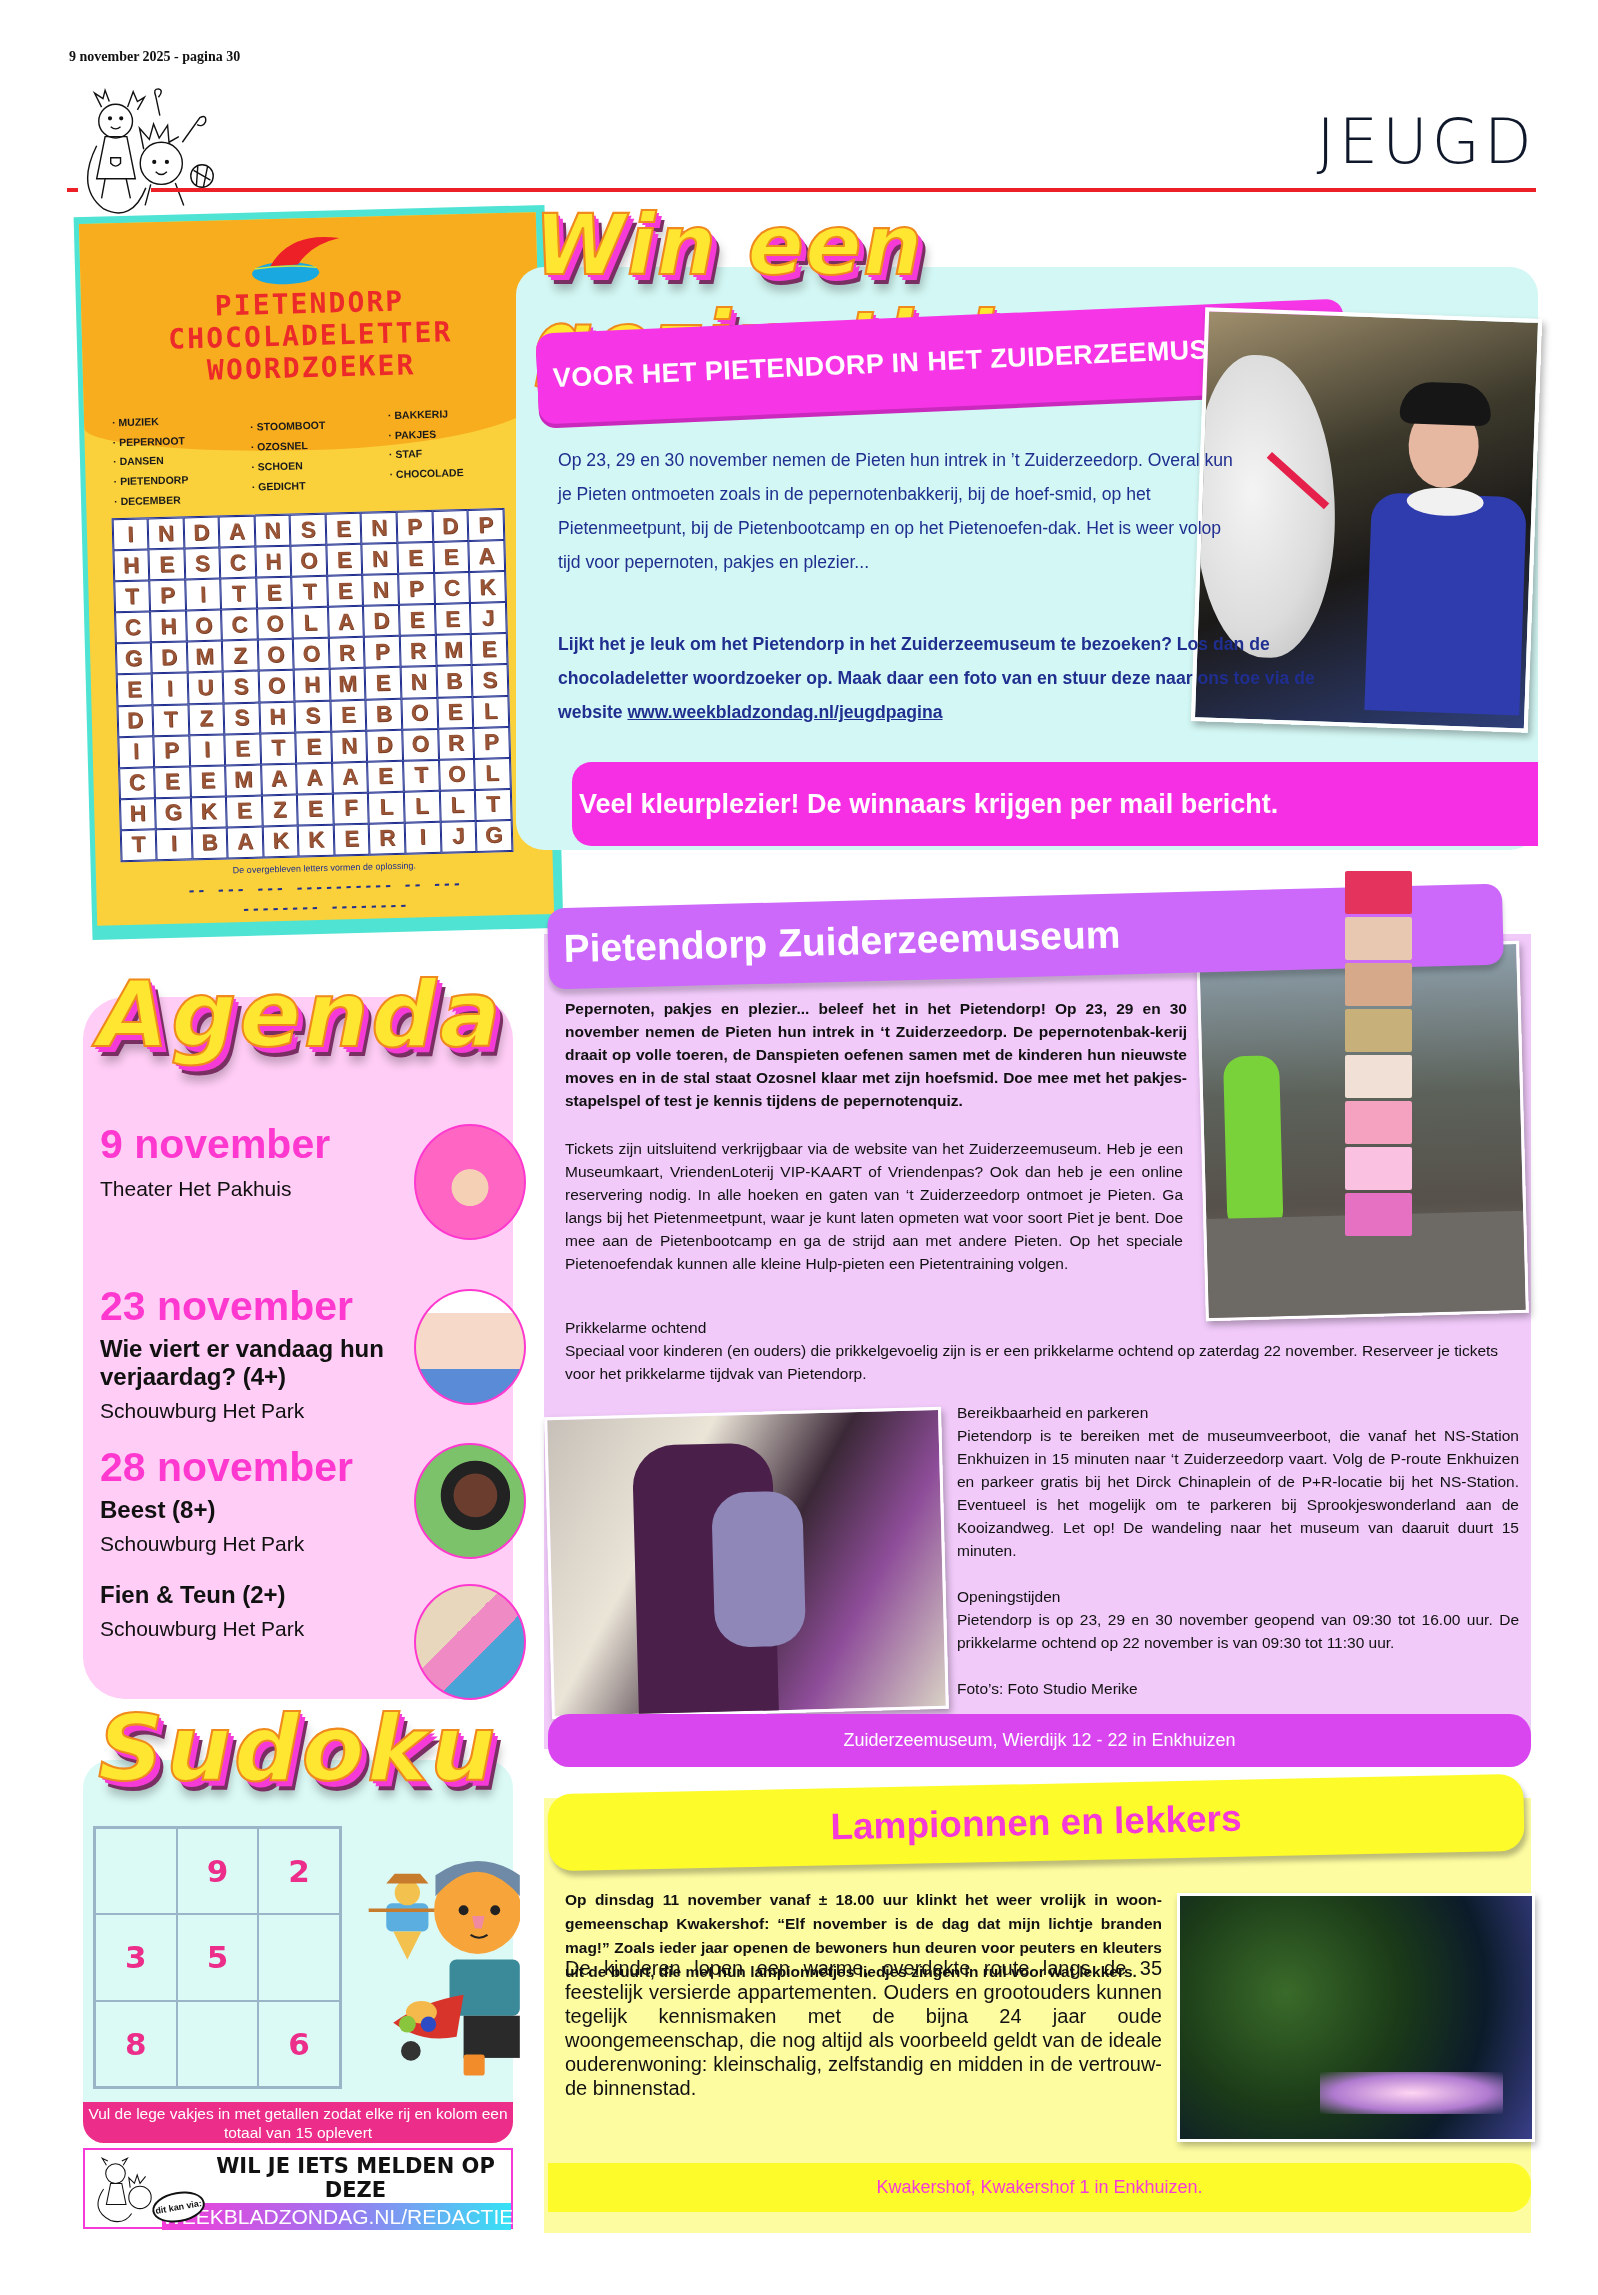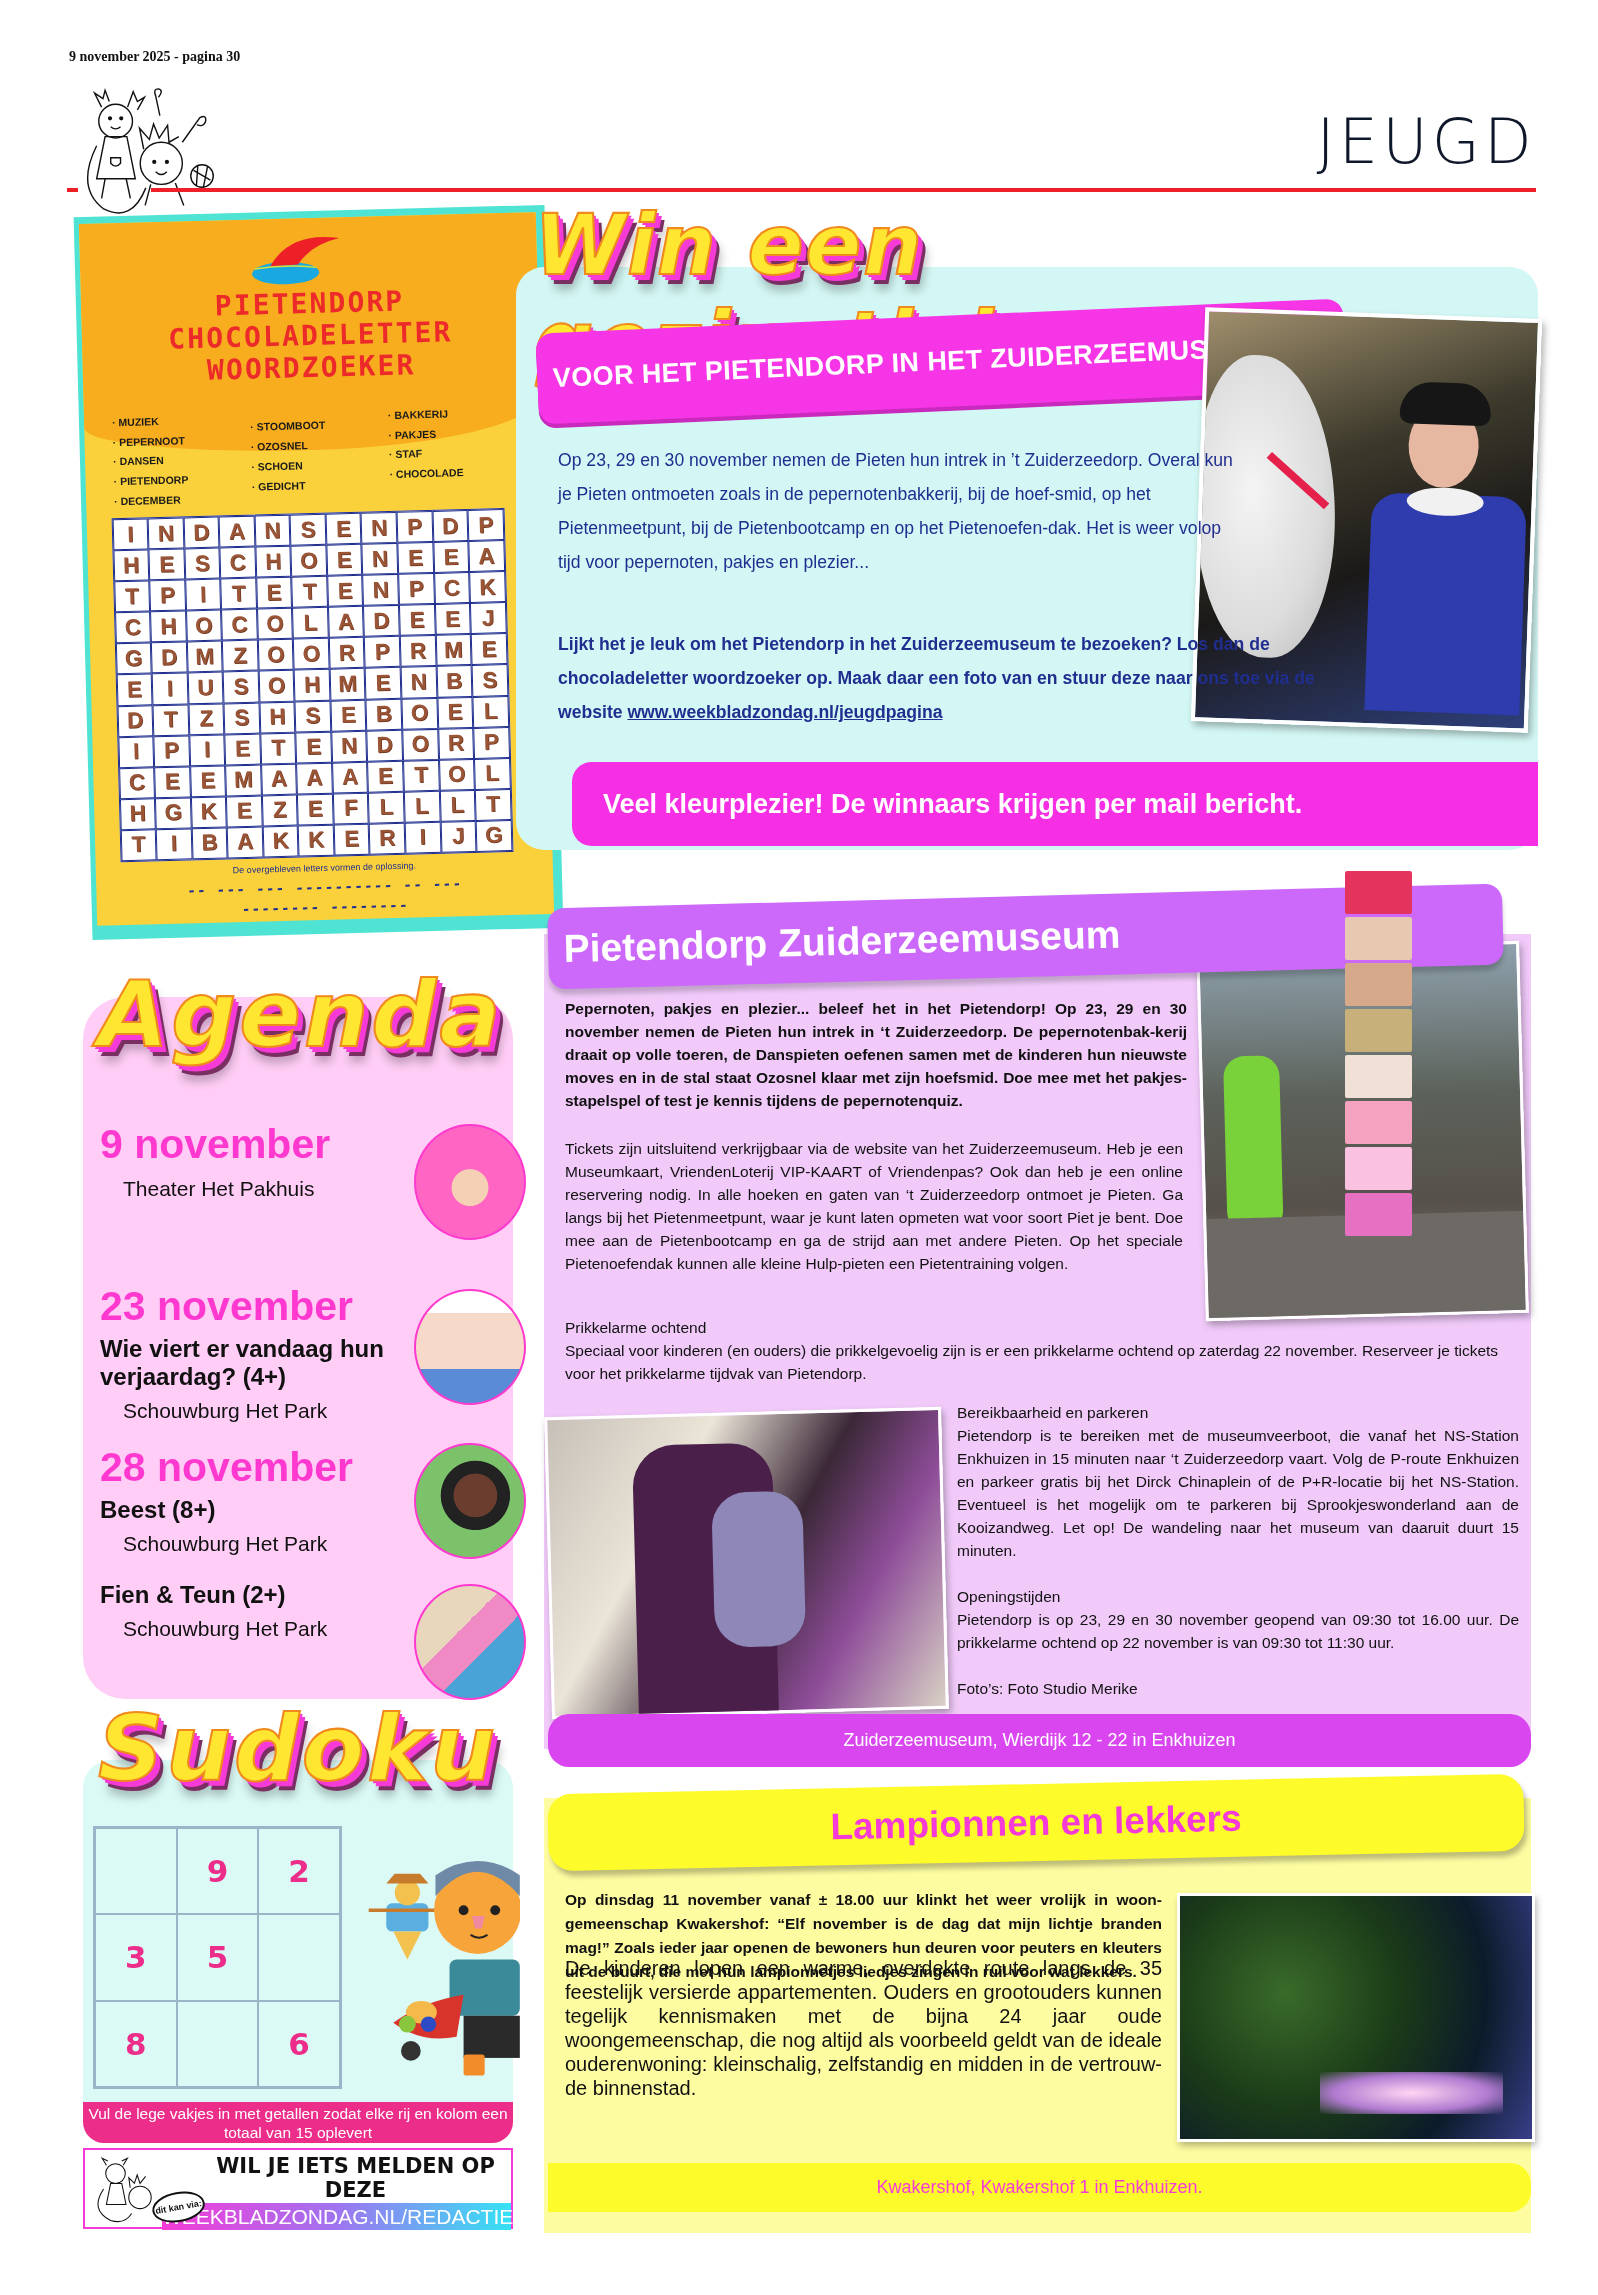--- a/index.html
+++ b/index.html
@@ -36,30 +36,30 @@
   .win-body2 { left: 558px; top: 627px; width: 780px; font-size: 17.6px; line-height: 34px; color: #1f2e8f; font-weight: bold; }
   .win-body2 a { color: #1f2e8f; text-decoration: underline; }
   .win-photo { left: 1198px; top: 313px; width: 337px; height: 414px; background: linear-gradient(160deg, #a08f6d 0%, #3d3a2c 35%, #1b1918 60%, #2e3f7a 100%); transform: rotate(2deg); border: 4.2px solid #fff; box-shadow: 2.8px 4.2px 7px rgba(0,0,0,0.3); overflow: hidden; }
   .horse { position: absolute; left: -7px; top: 42px; width: 140px; height: 302px; background: radial-gradient(ellipse at 40% 45%, #f4f4f4 0%, #dcdcdc 60%, #b9b9b9 100%); border-radius: 40% 60% 45% 55%; }
   .halter { position: absolute; left: 56px; top: 162px; width: 77px; height: 8.4px; background: #e5204a; transform: rotate(40deg); }
   .piet { position: absolute; left: 162px; top: 56px; width: 162px; height: 337px; }
   .piet-face { position: absolute; left: 42px; top: 28px; width: 70px; height: 84px; border-radius: 50%; background: #e6b7a1; }
   .piet-hat { position: absolute; left: 32px; top: 7px; width: 91px; height: 42px; border-radius: 42px 42px 14px 14px; background: #161616; }
   .piet-body { position: absolute; left: 7px; top: 119px; width: 155px; height: 218px; border-radius: 28px 28px 0 0; background: #2f3cae; }
   .piet-collar { position: absolute; left: 42px; top: 112px; width: 77px; height: 28px; border-radius: 50%; background: #f1f1f1; }
-  .win-banner { left: 572px; top: 762px; width: 966px; height: 84px; background: #f62ee4; border-radius: 19.7px 0 0 19.7px; display: flex; align-items: center; padding-left: 31px; }
+  .win-banner { left: 572px; top: 762px; width: 966px; height: 84px; background: #f62ee4; border-radius: 19.7px 0 0 19.7px; display: flex; align-items: center; padding-left: 7px; }
   .win-banner span { font-weight: bold; font-size: 27px; color: #fff; }
 
   
   .agenda-bg { left: 83px; top: 997px; width: 430px; height: 702px; background: #ffcdf6; border-radius: 42px; }
   .agenda-title { left: 98px; top: 962px; font-family: "DejaVu Sans", sans-serif; font-weight: bold; font-size: 91px; color: #ffe630; -webkit-text-stroke: 2.1px #f08a1c; text-shadow: 2.8px 2.8px 0 #f53ad7, 5.6px 5.6px 0 #f53ad7, 8.4px 9.8px 0 #7a2f63, 8.4px 15.5px 9.8px rgba(0,0,0,0.25); font-style: italic; letter-spacing: 2.8px; }
   .agenda-item { position: absolute; left: 100px; width: 323px; }
   .agenda-date { font-family: "Liberation Sans", sans-serif; font-weight: bold; font-size: 41px; color: #ff39cf; line-height: 49px; }
   .agenda-show { font-weight: bold; font-size: 24px; line-height: 28px; color: #111; margin-top: 4.2px; }
-  .agenda-venue { font-size: 21px; line-height: 28px; color: #111; margin-top: 5.6px; margin-left: 23px; }
+  .agenda-venue { font-size: 21px; line-height: 28px; color: #111; margin-top: 5.6px; }
   .agenda-photo { position: absolute; left: 414px; width: 112px; height: 116px; border-radius: 50%; border: 2.8px solid #ff39cf; overflow: hidden; }
 
   
   .sudoku-bg { left: 83px; top: 1760px; width: 430px; height: 379px; background: #dbfaf6; border-radius: 28px; }
   .sudoku-title { left: 98px; top: 1696px; font-family: "DejaVu Sans", sans-serif; font-weight: bold; font-size: 91px; color: #ffe630; -webkit-text-stroke: 2.1px #f08a1c; text-shadow: 2.8px 2.8px 0 #f53ad7, 5.6px 5.6px 0 #f53ad7, 8.4px 9.8px 0 #7a2f63, 8.4px 15.5px 9.8px rgba(0,0,0,0.25); font-style: italic; letter-spacing: 2.8px; }
   .sudoku-grid { left: 93px; top: 1826px; width: 249px; height: 263px; display: grid; grid-template-columns: repeat(3, 1fr); grid-template-rows: repeat(3, 1fr); border: 2.1px solid #9bb5c8; }
   .sudoku-cell { border: 1.4px solid #9bb5c8; display: flex; align-items: center; justify-content: center; font-family: "DejaVu Sans", sans-serif; font-weight: bold; font-size: 31px; color: #ec2d8a; }
   .farmer { left: 365px; top: 1840px; width: 155px; height: 239px; }
   .sudoku-note { left: 83px; top: 2102px; width: 430px; height: 41px; background: #ec2d8a; border-radius: 0 0 21px 21px; text-align: center; font-size: 15.5px; line-height: 19px; color: #fff; padding-top: 2.1px; }
 

